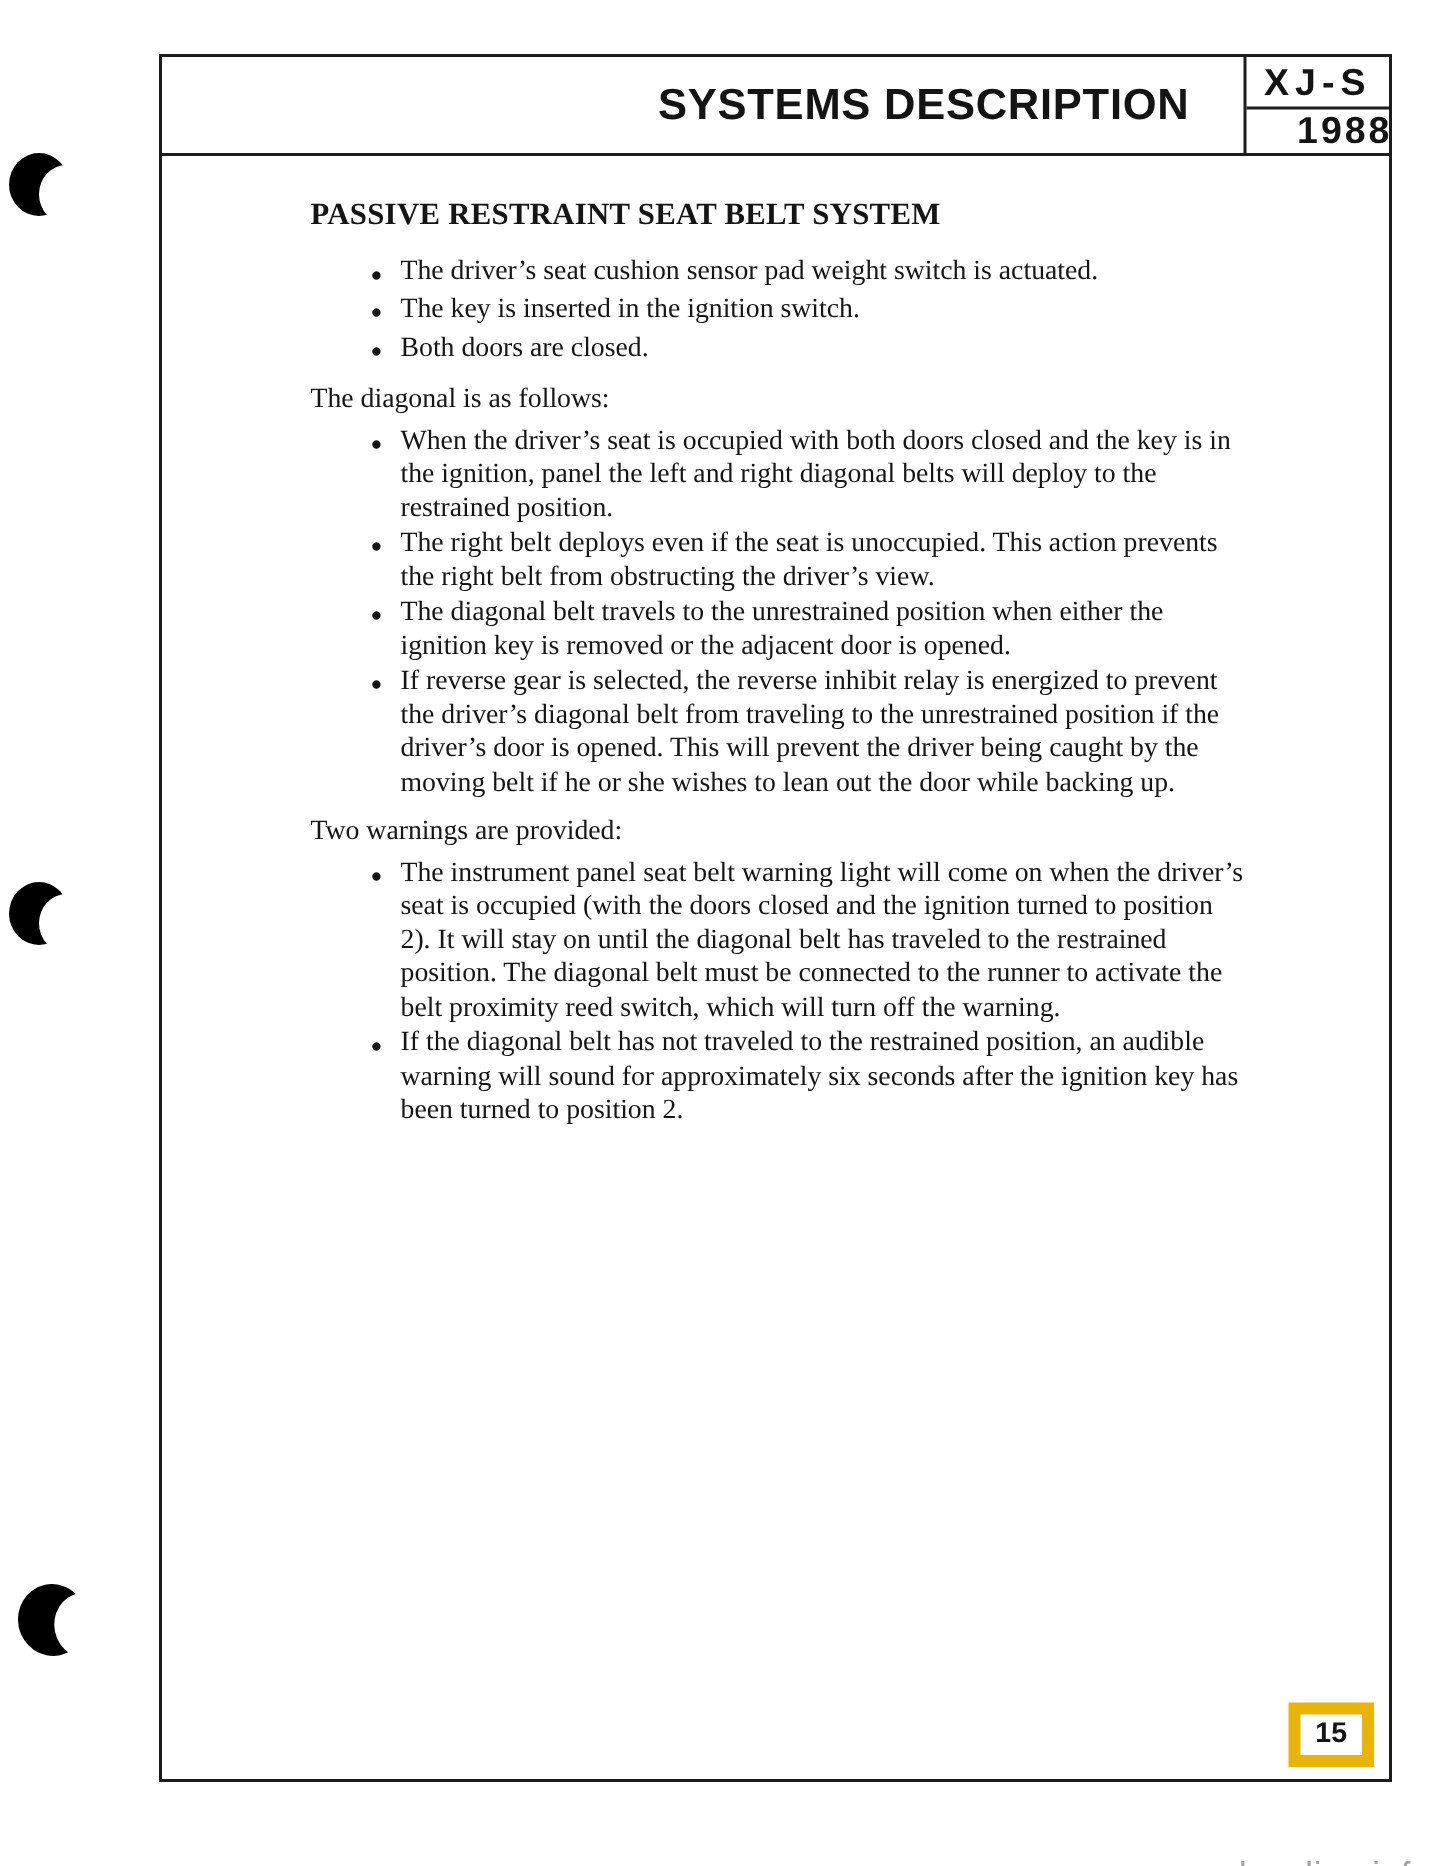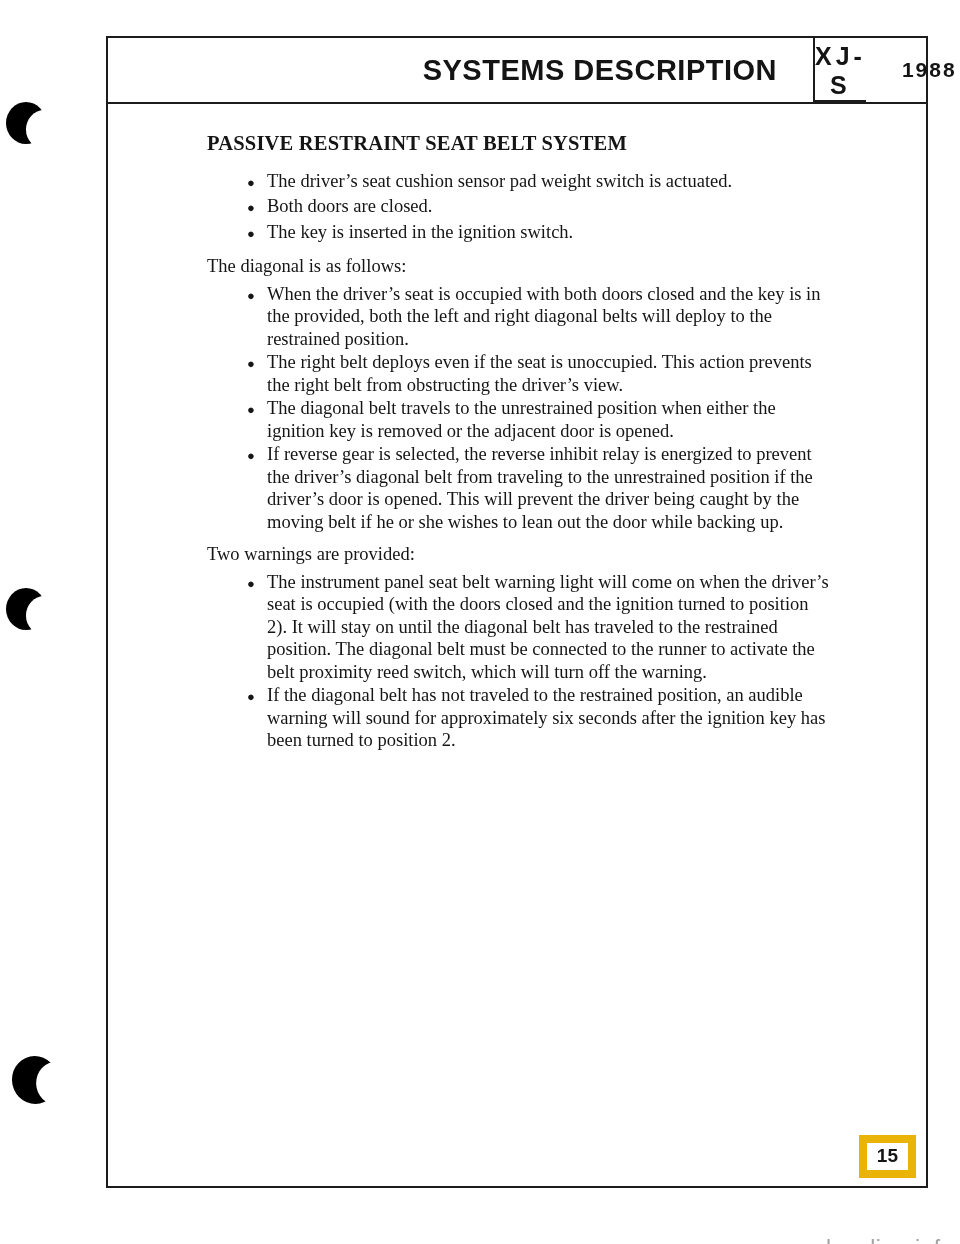--- a/index.html
+++ b/index.html
@@ -38,38 +38,38 @@
     flex:1;
     display:flex; align-items:center; justify-content:flex-end;
     padding-right:36px;
     font-family:Liberation Sans, sans-serif;
     font-weight:bold;
     font-size:29px;
     letter-spacing:0.5px;
     color:#141414;
   }
   .model-box {
-    width:113px;
+    width:97px;
     border-left:2px solid #1c1c1c;
-    display:flex; flex-direction:row;
+    display:flex; flex-direction:column;
     font-family:"Liberation Sans", sans-serif;
     font-weight:bold;
     color:#141414;
     text-align:center;
   }
   .model-box .model {
     font-size:25px;
     letter-spacing:4px;
     padding-top:3px;
     border-bottom:2px solid #1c1c1c;
     flex:1;
     display:flex; align-items:center; justify-content:center;
   }
   .model-box .year {
-    font-size:21px;
+    font-size:25px;
     letter-spacing:2px;
     flex:1;
     display:flex; align-items:center; justify-content:center;padding-left:36px;
   }
 
   
   .content {
     padding:28px 96px 0 99px;
     font-size:18.5px;
     line-height:22.5px;
@@ -138,33 +138,33 @@
 
     <h1 class="section-heading">PASSIVE RESTRAINT SEAT BELT SYSTEM</h1>
 
     <ul class="bullets">
       <li>
           <span class="dot"></span>
           <span class="btxt">The driver’s seat cushion sensor pad weight switch is actuated.</span>
         </li>
       <li>
           <span class="dot"></span>
-          <span class="btxt">Both doors are closed.</span>
+          <span class="btxt">The key is inserted in the ignition switch.</span>
         </li>
       <li>
           <span class="dot"></span>
-          <span class="btxt">The key is inserted in the ignition switch.</span>
+          <span class="btxt">Both doors are closed.</span>
         </li>
     </ul>
 
     <p class="intro">The diagonal is as follows:</p>
     <ul class="bullets">
       <li>
           <span class="dot"></span>
-          <span class="btxt">When the driver’s seat is occupied with both doors closed and the key is in the provided, both the left and right diagonal belts will deploy to the restrained position.</span>
+          <span class="btxt">When the driver’s seat is occupied with both doors closed and the key is in the ignition, panel the left and right diagonal belts will deploy to the restrained position.</span>
         </li>
       <li>
           <span class="dot"></span>
           <span class="btxt">The right belt deploys even if the seat is unoccupied. This action prevents the right belt from obstructing the driver’s view.</span>
         </li>
       <li>
           <span class="dot"></span>
           <span class="btxt">The diagonal belt travels to the unrestrained position when either the ignition key is removed or the adjacent door is opened.</span>
         </li>
       <li>

